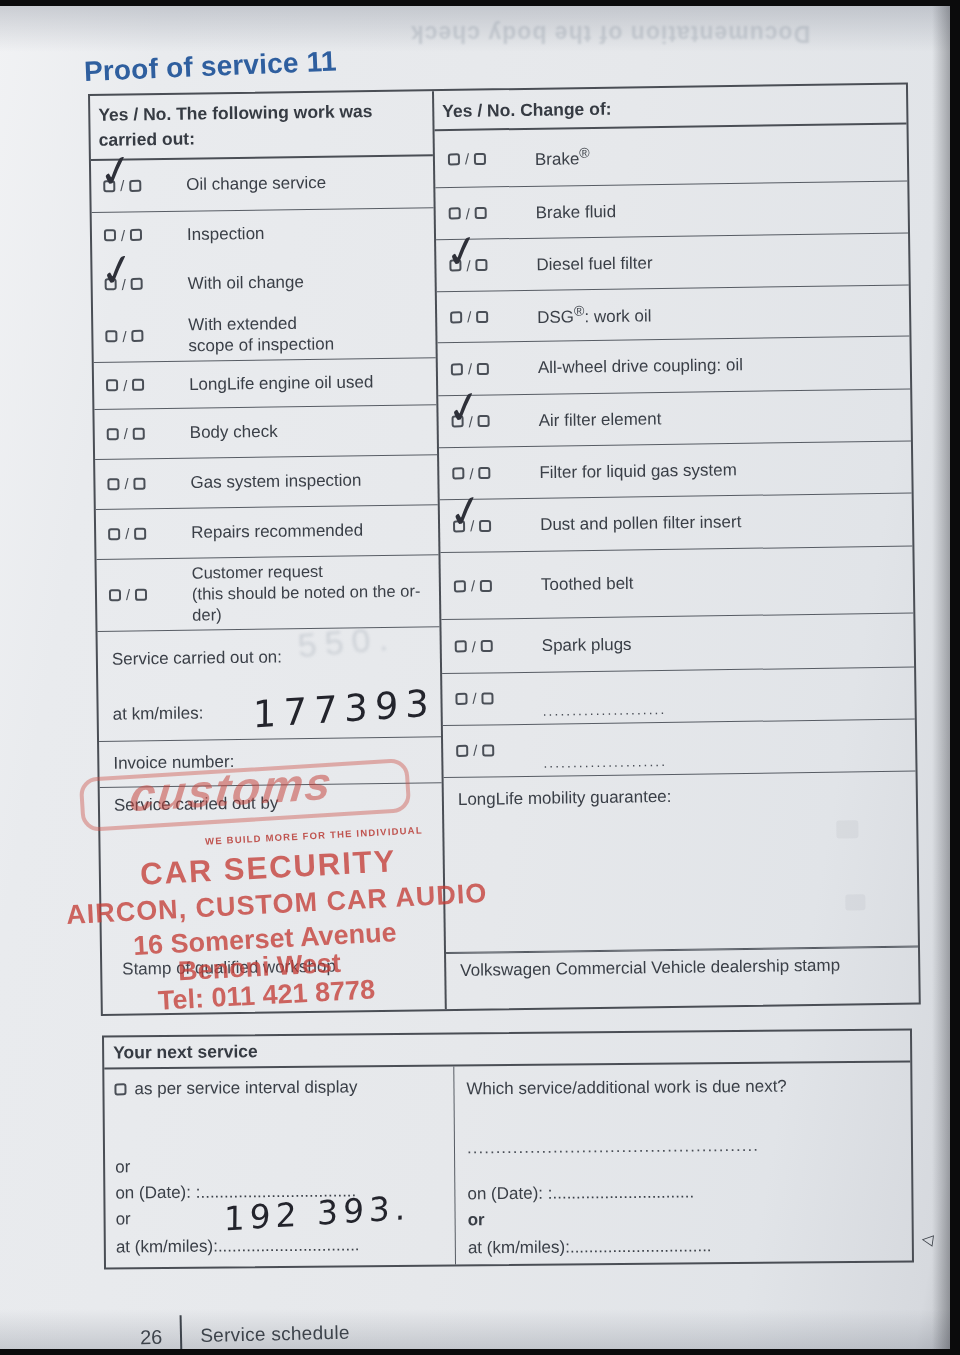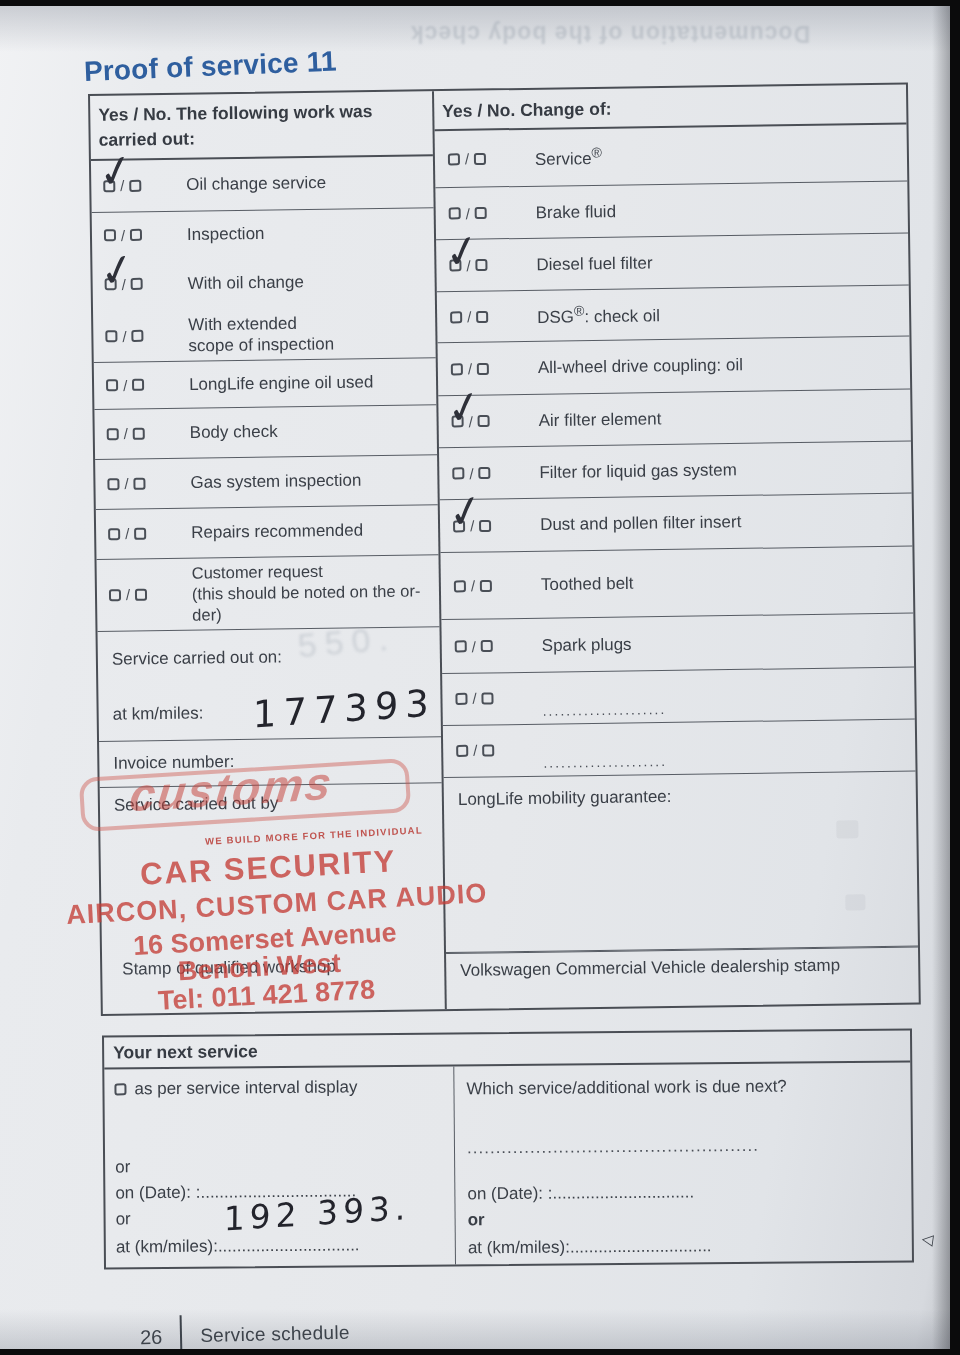--- a/index.html
+++ b/index.html
@@ -239,21 +239,21 @@
 
       <div class="col right">
         <div class="row hdr" style="height:40px; padding-top:8px">Yes / No. Change of:</div>
 
         <div class="row" style="height:57px">
           <span class="cb">
               <i class="bx"></i>
               <em>/</em>
               <i class="bx"></i>
             </span>
-          <span class="lbl"><span>Service</span><sup>®</sup><span></span></span>
+          <span class="lbl"><span>Brake</span><sup>®</sup><span></span></span>
         </div>
         <div class="row" style="height:52px">
           <span class="cb">
               <i class="bx"></i>
               <em>/</em>
               <i class="bx"></i>
             </span>
           <span class="lbl"><span>Brake fluid</span></span>
         </div>
         <div class="row" style="height:52px">
@@ -264,21 +264,21 @@
               <b class="tick">✓</b>
             </span>
           <span class="lbl"><span>Diesel fuel filter</span></span>
         </div>
         <div class="row" style="height:51px">
           <span class="cb">
               <i class="bx"></i>
               <em>/</em>
               <i class="bx"></i>
             </span>
-          <span class="lbl"><span>DSG</span><sup>®</sup><span>: check oil</span></span>
+          <span class="lbl"><span>DSG</span><sup>®</sup><span>: work oil</span></span>
         </div>
         <div class="row" style="height:53px">
           <span class="cb">
               <i class="bx"></i>
               <em>/</em>
               <i class="bx"></i>
             </span>
           <span class="lbl"><span>All-wheel drive coupling: oil</span></span>
         </div>
         <div class="row" style="height:52px">

